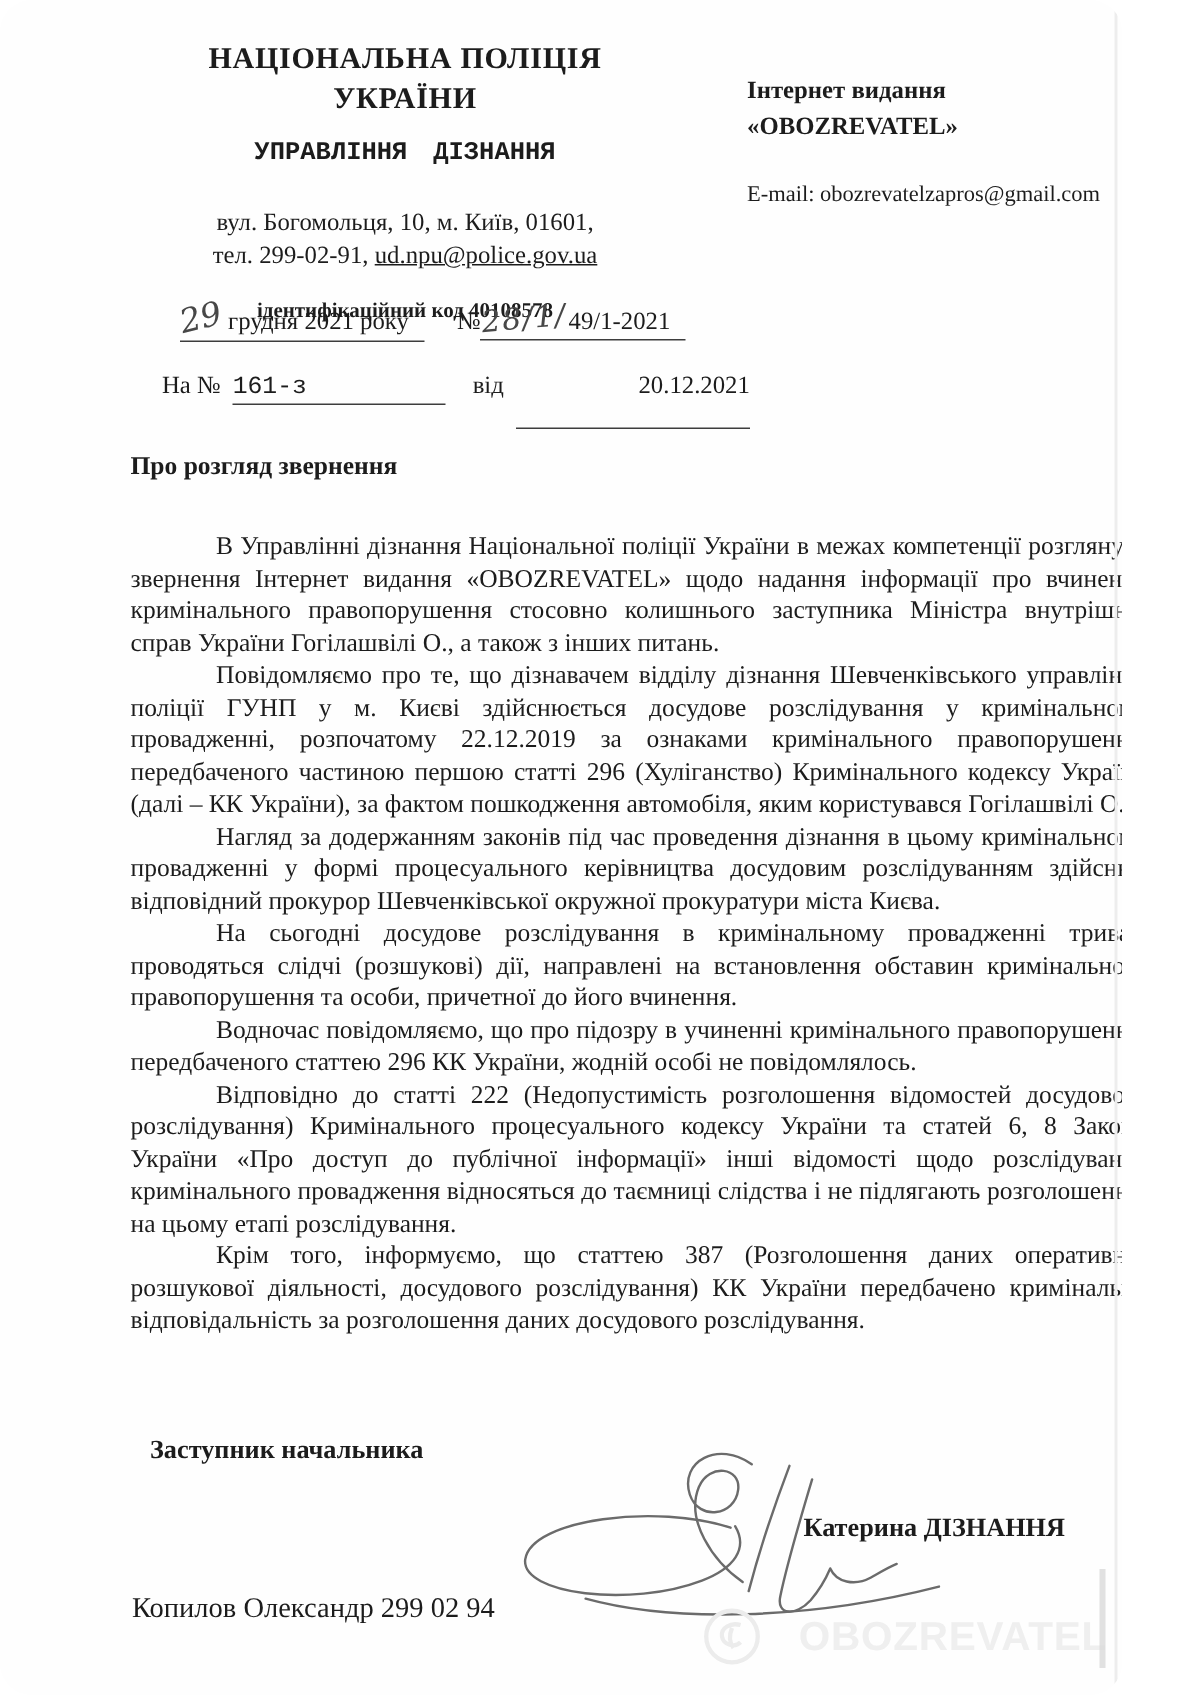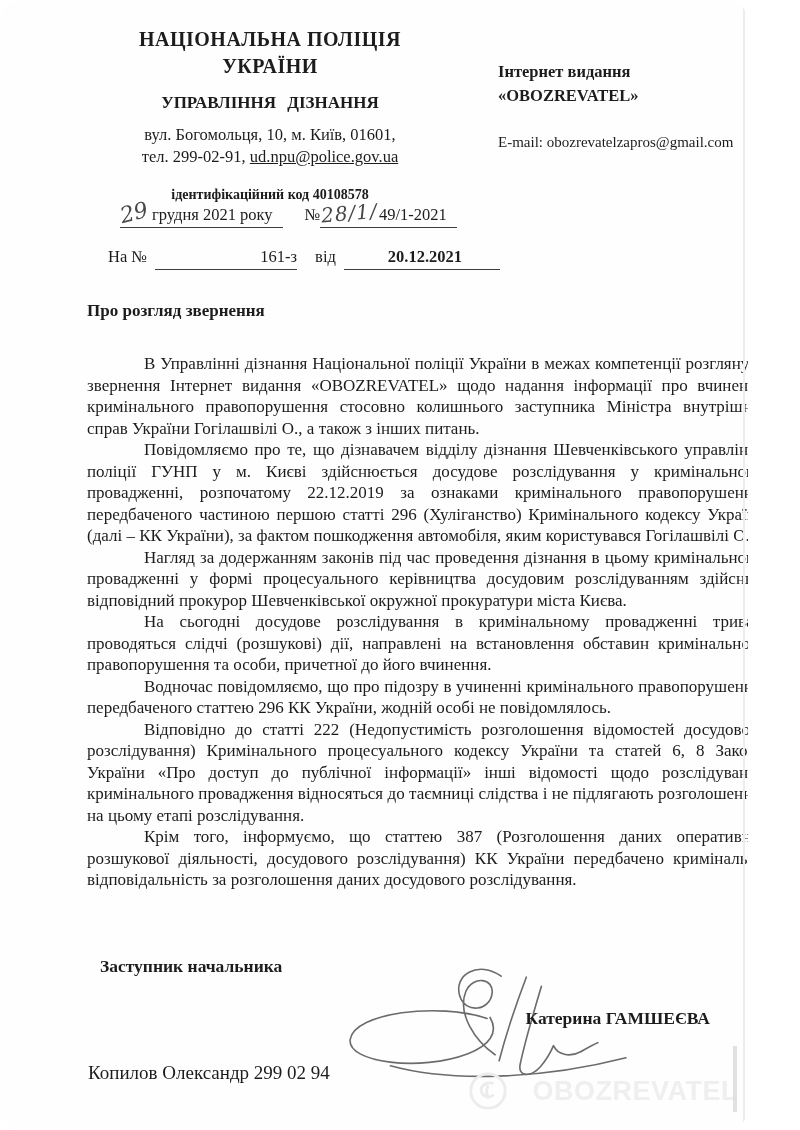--- a/index.html
+++ b/index.html
@@ -29,33 +29,33 @@
   
   .lh-left{
     position:absolute; left:95px; top:26px; width:350px;
     text-align:center;
   }
   .org-name{
     font-size:20px; font-weight:bold; letter-spacing:.5px; line-height:1.35;
     margin:0;
   }
   .department{
-    font-size:17px; font-weight:bold; word-spacing:7px; margin-top:13px;
+    font-size:17px; font-weight:bold; word-spacing:7px; margin-top:13px;font-family:Liberation Mono, monospace;
   }
   .addr{
-    font-size:16.5px; margin-top:11px; line-height:1.35;
+    font-size:16.5px; margin-top:25px; line-height:1.35;
   }
   .addr .email-u{ text-decoration:underline; }
   .id-code{
     font-size:14px; font-weight:bold; margin-top:18px;
   }
 
   
   .lh-right{
-    position:absolute; left:498px; top:60px; width:290px;
+    position:absolute; left:498px; top:48px; width:290px;
   }
   .recipient-l1,.recipient-l2{
     font-size:16.5px; font-weight:bold; line-height:1.45; margin:0;
   }
   .recipient-email{
     font-size:15px; margin-top:26px;
   }
 
   
   .ref-row1{
@@ -74,26 +74,26 @@
   .hw{
     font-family:"DejaVu Serif",serif;
     font-style:italic;
     color:#474747;
     display:inline-block;
   }
   .hw-day{ font-size:22px; transform:rotate(-14deg); margin-right:4px; }
   .hw-num{ font-size:20px; transform:rotate(-5deg); margin:0 1px; letter-spacing:1px;}
   .ref-gap{ display:inline-block; width:22px; }
   .blank-161{
-    display:inline-block; width:142px; text-align:right;
-    border-bottom:1.2px solid #3d3d3d; padding-bottom:2px; margin-left:8px;
+    display:inline-block; width:142px; text-align:left;
+    border-bottom:1.2px solid #3d3d3d; padding-bottom:2px; margin-left:8px;font-family:Liberation Mono, monospace;
   }
   .blank-date{
-    display:inline-block; width:150px; text-align:center;
-    border-bottom:1.2px solid #3d3d3d; padding:0 0 2px 6px; margin-left:8px;font-weight:bold;
+    display:inline-block; width:150px; text-align:right;
+    border-bottom:1.2px solid #3d3d3d; padding:0 0 18px 6px; margin-left:8px;
   }
 
   
   .subject{
     position:absolute; left:87px; top:301px;
     font-size:17px; font-weight:bold;
   }
   .body-text{
     position:absolute; left:87px; top:341px; width:678px;margin-top:12px;
   }
@@ -189,21 +189,21 @@
   <div class="sig-position">Заступник начальника</div>
 
   <svg class="sig-scrawl" viewBox="0 0 300 115" aria-hidden="true">
     <path d="M172 12 C150 -4 124 10 131 32 C137 50 161 46 163 29 C165 14 144 11 137 27 C128 49 146 76 166 90"></path>
     <path d="M158 54 C110 38 26 48 22 75 C19 98 92 107 139 89 C160 81 170 68 161 53"></path>
     <path d="M197 13 C186 42 176 73 170 96"></path>
     <path d="M212 22 C203 52 195 80 191 99 C188 112 201 113 211 102 C217 95 221 88 224 81 C228 90 240 93 251 87 C258 83 263 80 268 78"></path>
     <path d="M62 101 C120 117 210 115 296 93"></path>
   </svg>
 
-  <div class="sig-name">Катерина ГАМШЕЄВА</div>
+  <div class="sig-name">Катерина ДІЗНАННЯ</div>
 
   <div class="executor">Копилов Олександр 299 02 94</div>
 
   <div class="watermark">
     <svg class="wm-icon" viewBox="0 0 44 44" aria-hidden="true">
       <circle cx="22" cy="22" r="18"></circle>
       <path d="M28 14 C21 12 14 16 15 22 C16 28 24 30 28 26 M22 16 C20 21 20 26 23 30"></path>
     </svg>
     <span class="wm-text">OBOZREVATEL</span>
   </div>

